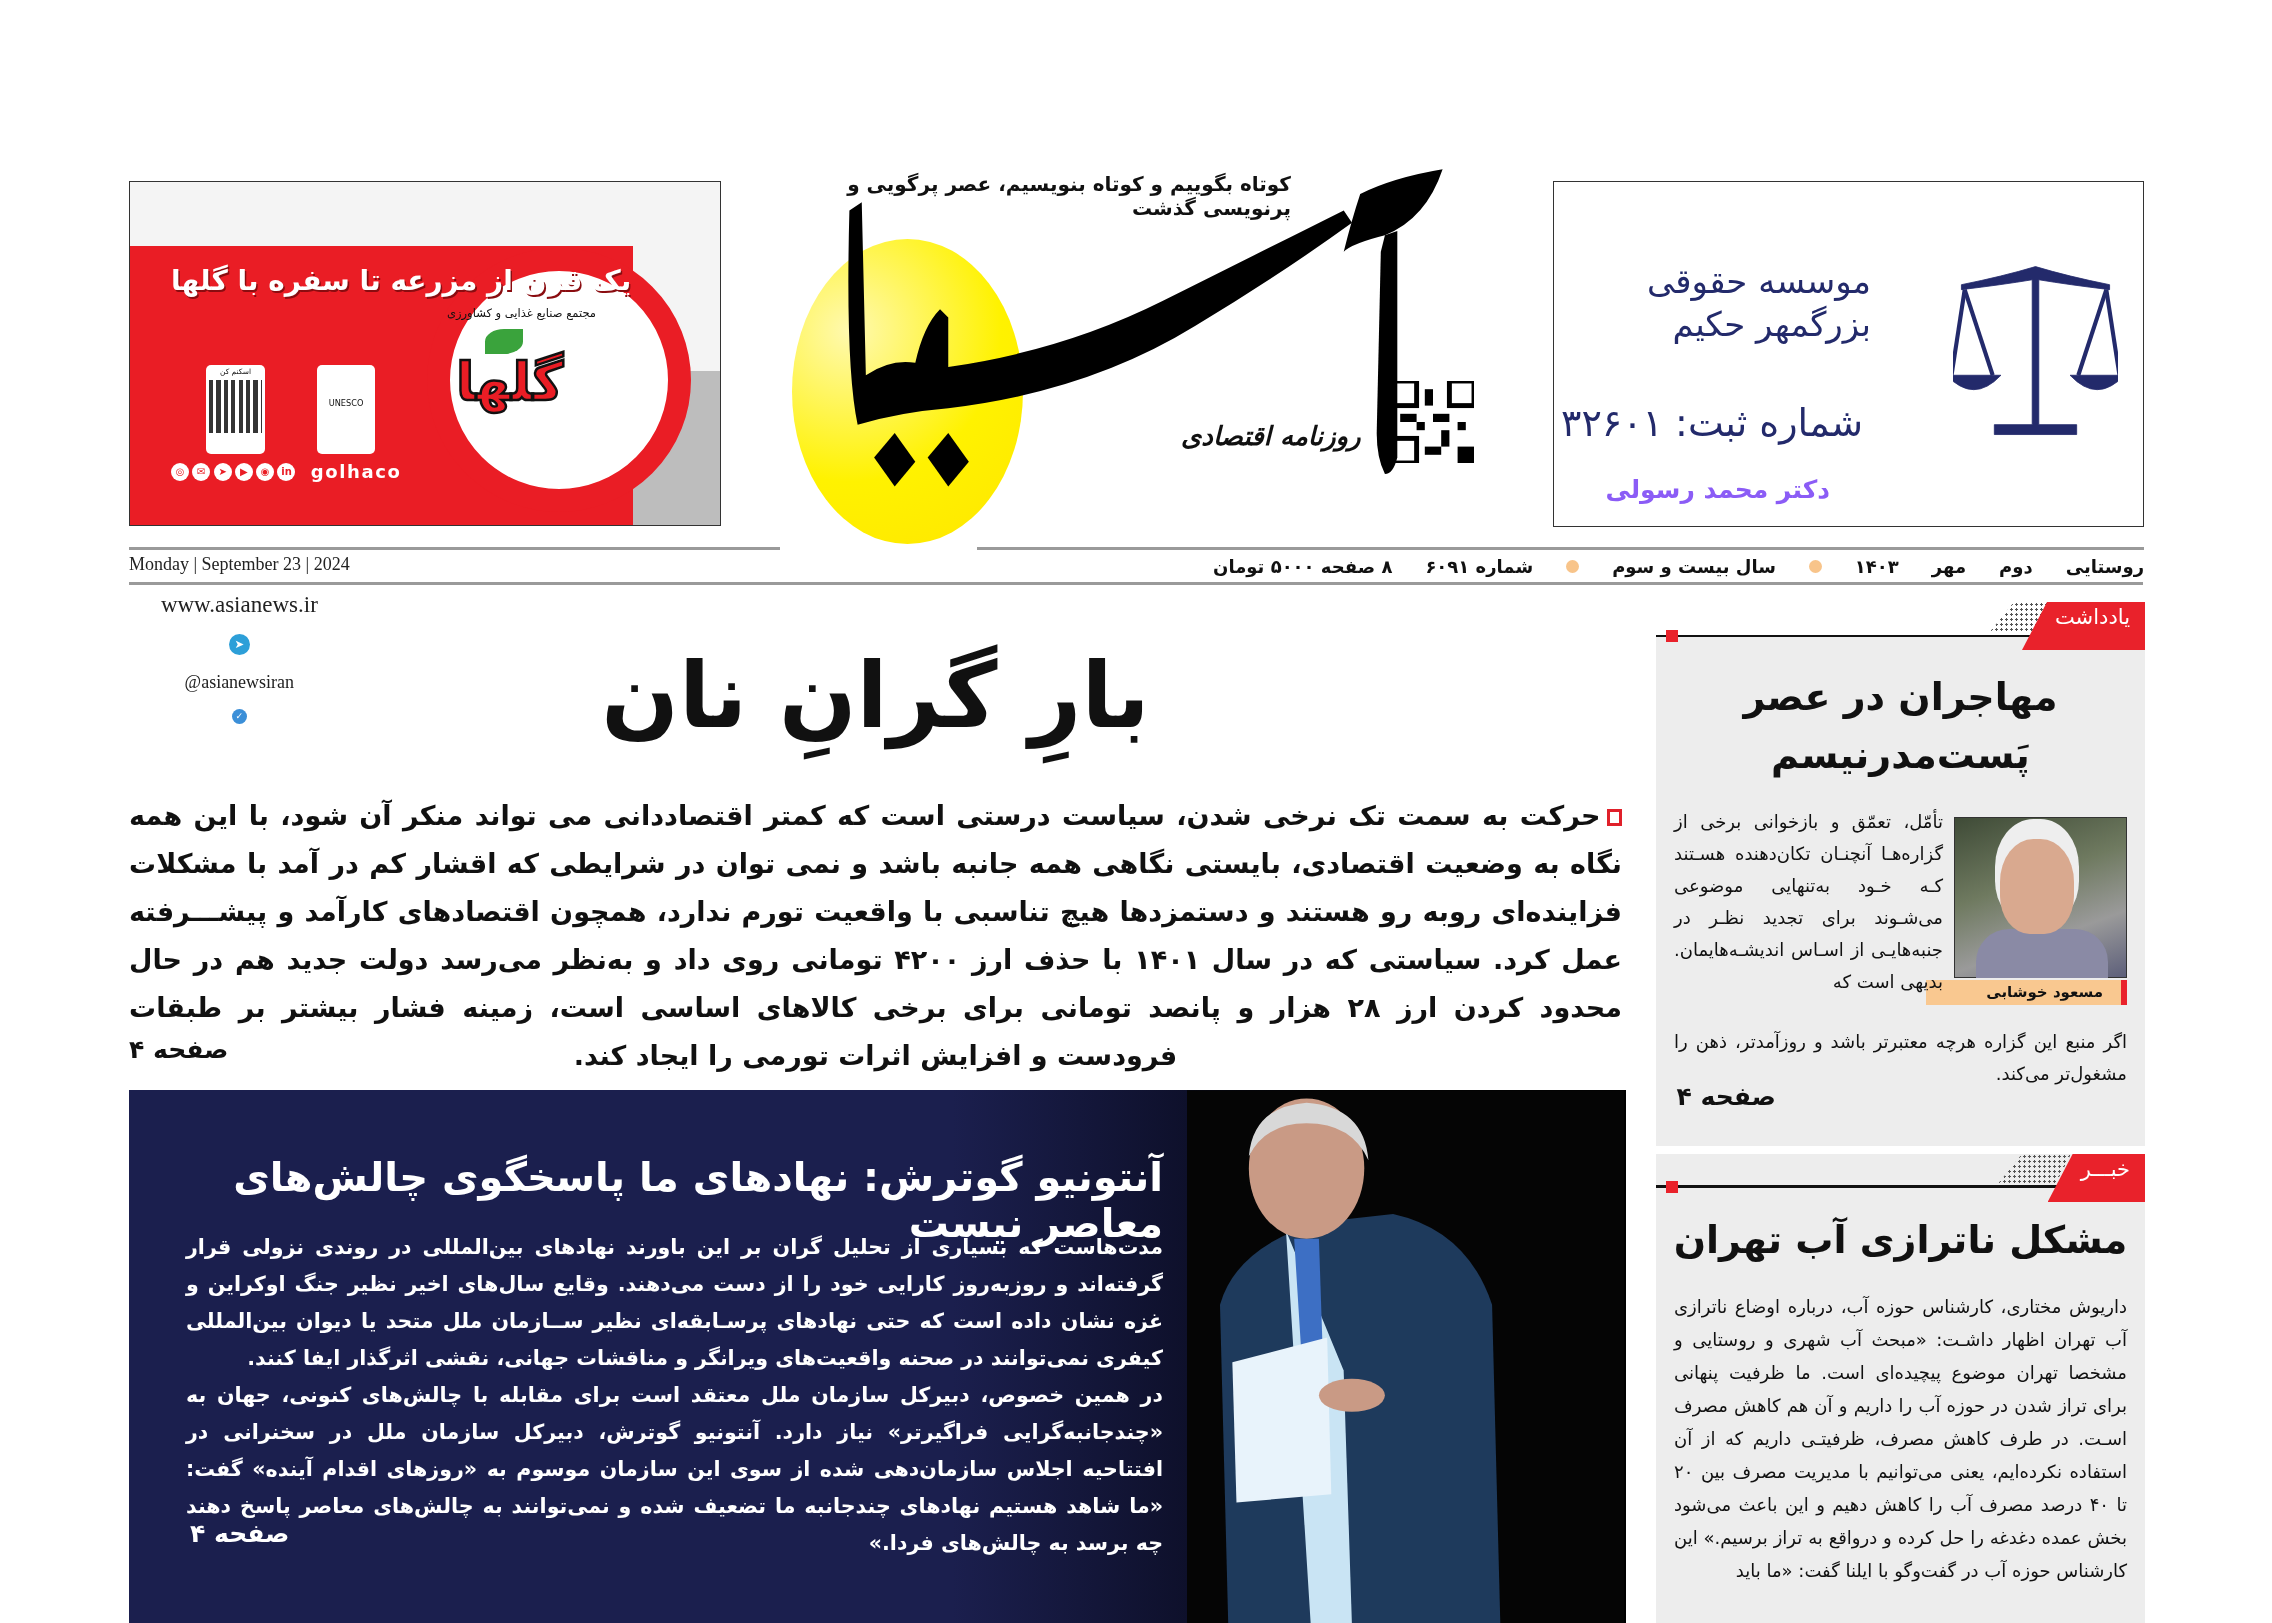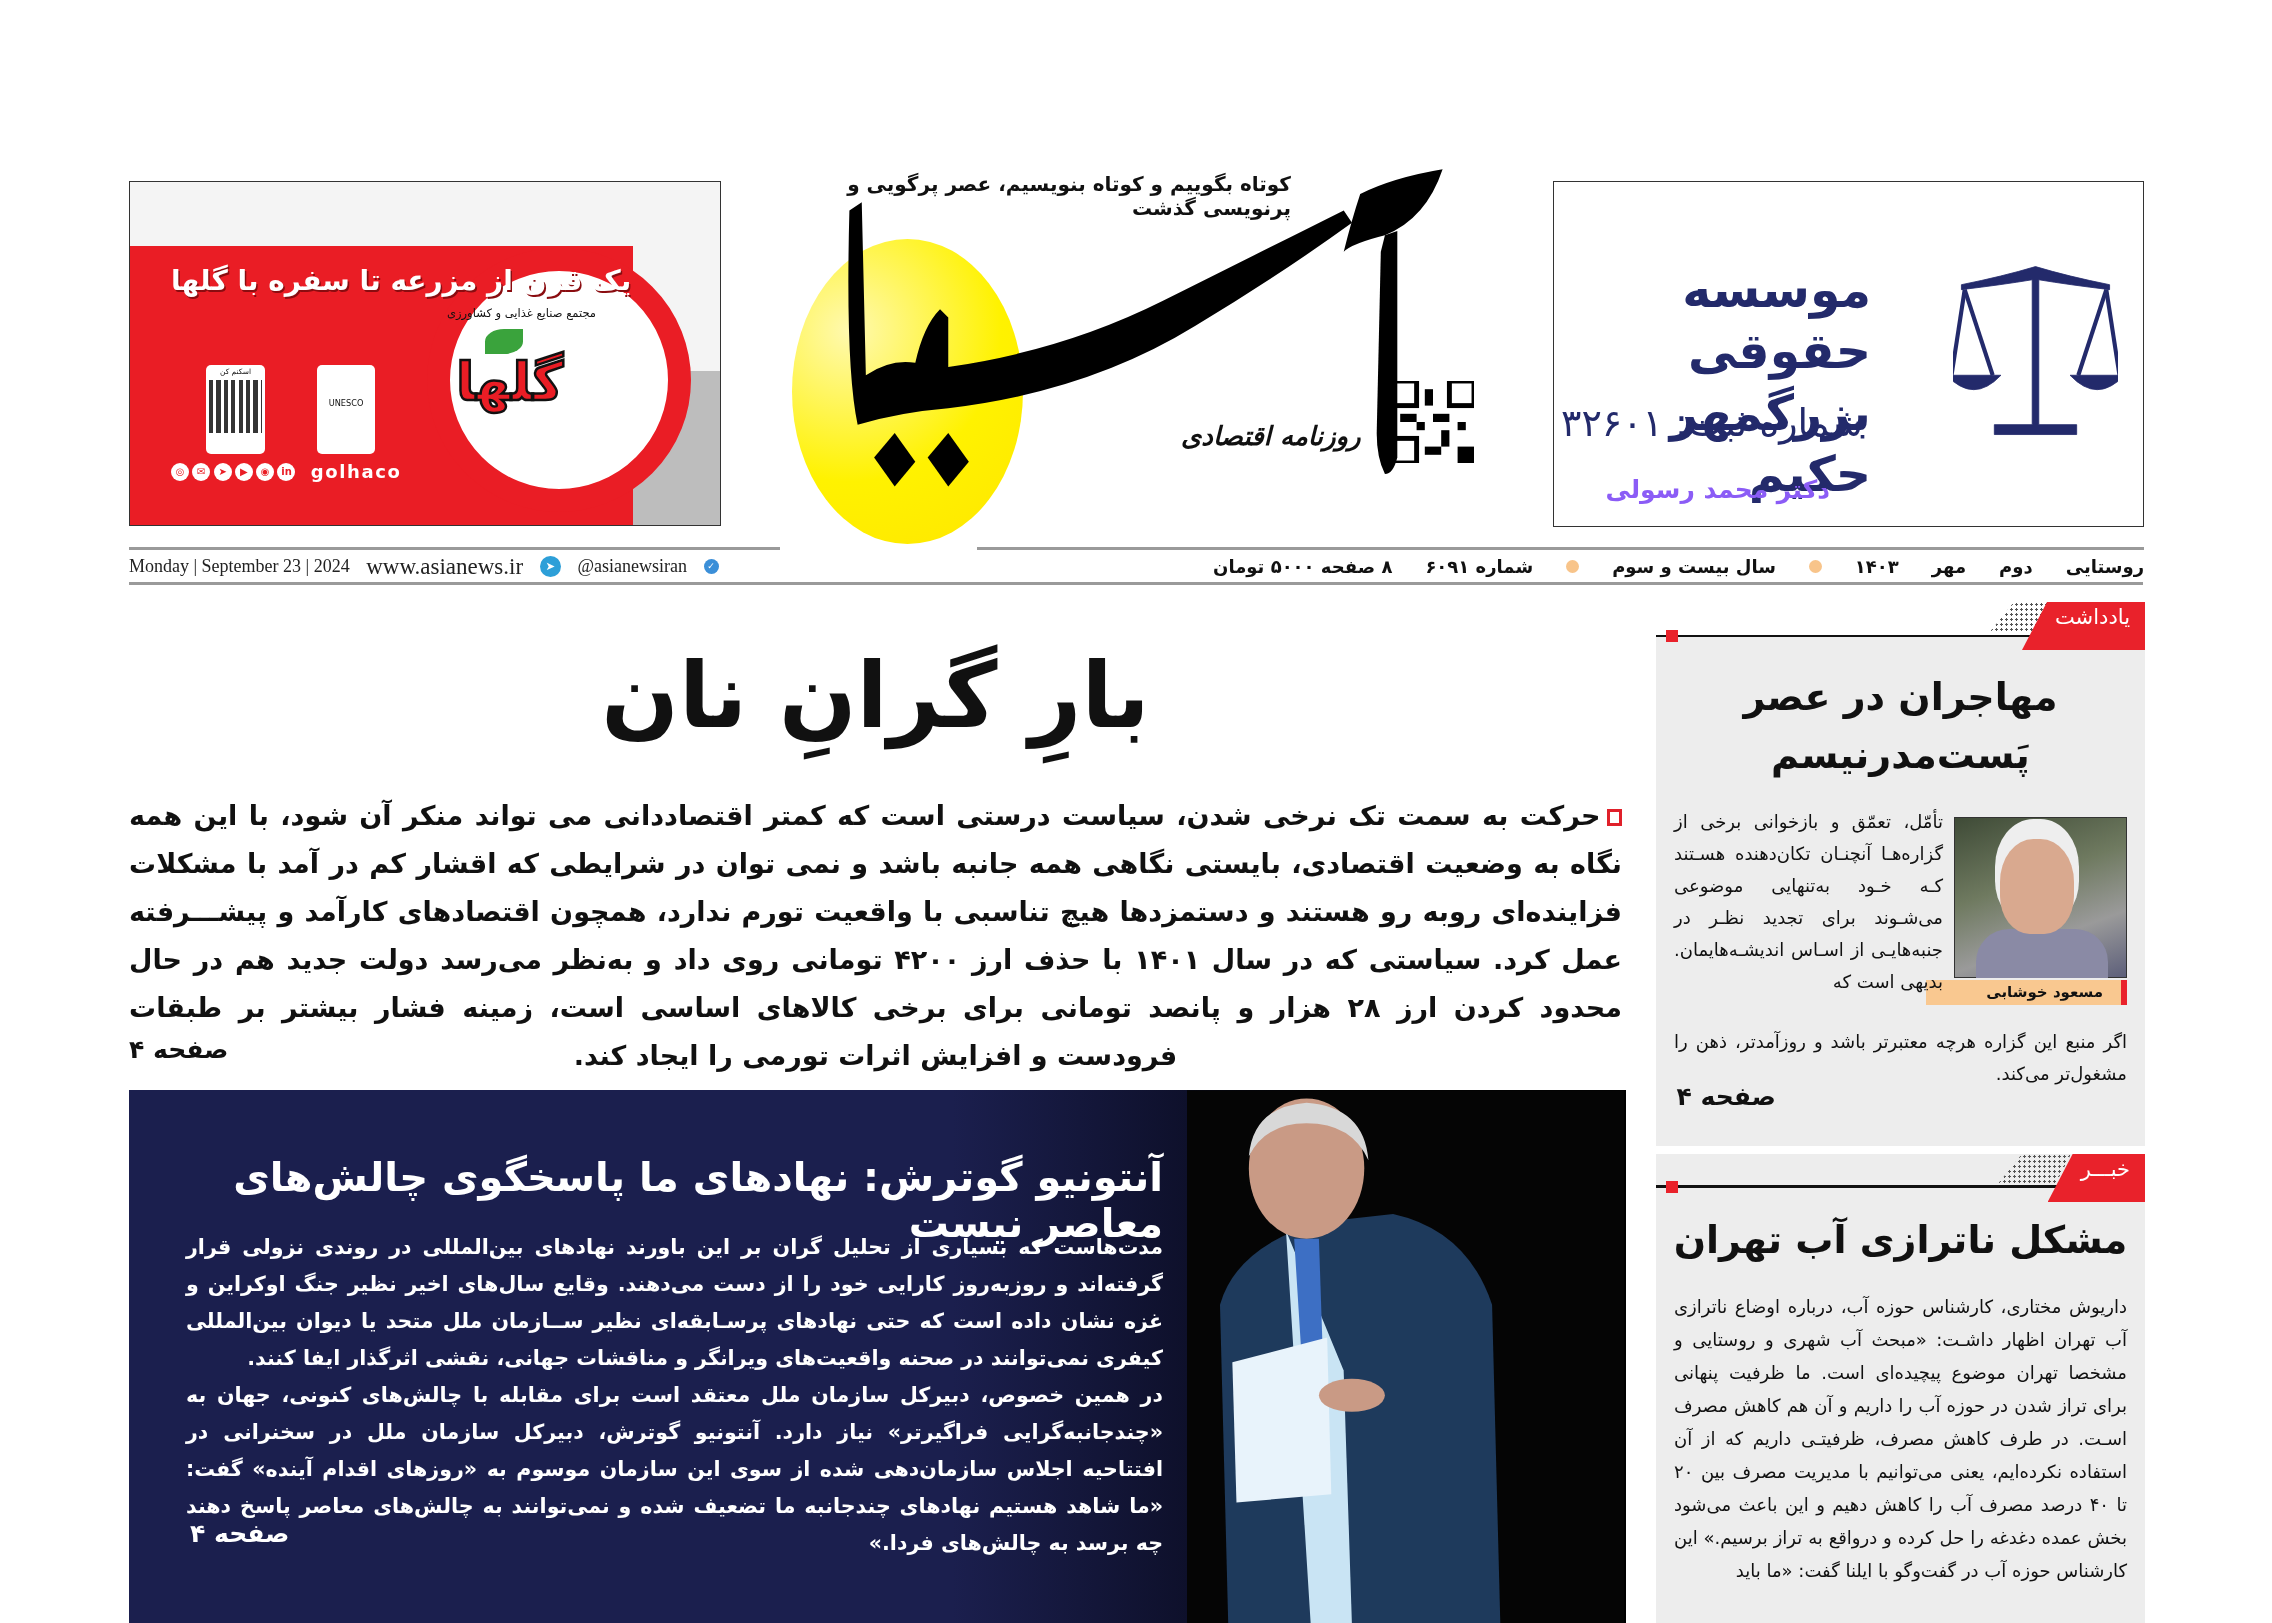--- a/index.html
+++ b/index.html
@@ -3,21 +3,21 @@
 <meta charset="utf-8">
 <style>
   * { box-sizing: border-box; margin: 0; padding: 0; }
   html, body { width: 2273px; height: 1624px; background: #ffffff; overflow: hidden; }
   body { position: relative; font-family: "DejaVu Sans", sans-serif; color: #111; }
   .abs { position: absolute; }
 
   
   .ad-box { border: 1.6px solid #333; background: #fff; }
   .ad-law { left: 1553px; top: 181px; width: 591px; height: 346px; }
-  .ad-law .title { position: absolute; right: 272px; top: 78px; font-size: 49px; font-weight: bold; color: #232a6b; line-height: 1.25; text-align: right; direction: rtl; }
+  .ad-law .title { position: absolute; right: 272px; top: 78px; font-size: 34px; font-weight: normal; color: #232a6b; line-height: 1.25; text-align: right; direction: rtl; }
   .ad-law .reg { position: absolute; right: 280px; top: 219px; font-size: 38px; color: #232a6b; direction: rtl; }
   .ad-law .owner { position: absolute; right: 313px; top: 293px; font-size: 25px; font-weight: bold; color: #8b5cf6; direction: rtl; }
   .ad-law .scales { position: absolute; right: 25px; top: 78px; width: 165px; height: 177px; }
 
   .ad-golha { left: 129px; top: 181px; width: 592px; height: 345px; overflow: hidden; background: #ea1d25; }
   .ad-golha .herbs { position: absolute; left: 0; top: 0; width: 100%; height: 64px; background: #f4f4f4; }
   .ad-golha .herbs-right { position: absolute; right: 0; top: 0; width: 87px; height: 100%; background: linear-gradient(#f4f4f4 55%, #bdbdbd 55%); }
   .ad-golha .circle { position: absolute; left: 297px; top: 66px; width: 264px; height: 264px; border-radius: 50%; background: #fff; border: 23px solid #ea1d25; }
   .ad-golha .slogan { position: absolute; left: 41px; top: 82px; font-size: 28px; font-weight: bold; color: #fff; direction: rtl; text-shadow: 1.6px 1.6px 0 #8a0c10; }
   .ad-golha .brand { position: absolute; left: 326px; top: 169px; font-size: 53px; font-weight: bold; color: #ea1d25; -webkit-text-stroke: 2.5px #111; }
@@ -36,21 +36,21 @@
   .sun { left: 792px; top: 239px; width: 231px; height: 305px; border-radius: 50%; background: radial-gradient(circle at 25% 30%, #fff9b0 0%, #fff200 55%, #ffe600 100%); }
   .logo-word { left: 816px; top: 161px; width: 660px; height: 379px; }
   .logo-sub { left: 1181px; top: 421px; font-size: 26px; font-weight: bold; font-style: italic; direction: rtl; }
   .logo-qr { left: 1392px; top: 381px; width: 82px; height: 82px; }
 
   
   .rule { left: 129px; width: 2014px; height: 2.5px; background: #9a9a9a; }
   .rule.top { top: 547px; left: 977px; width: 1167px; }
   .rule.top-left { top: 547px; left: 129px; width: 651px; }
   .rule.bottom { top: 582px; }
-  .datebar-en { left: 129px; top: 554px; height: 25px; display: flex; align-items: center; gap: 16.5px; font-family: "Liberation Serif", serif; font-size: 18px; color: #222; }
+  .datebar-en { left: 129px; top: 554px; height: 25px; display: flex; align-items: center; gap: 16.5px; font-family: "Liberation Serif", serif; font-size: 18px; color: #222; flex-direction: column; }
   .datebar-en .url { font-size: 23px; }
   .datebar-en .tg { width: 21.4px; height: 21.4px; border-radius: 50%; background: #2d9fd8; color: #fff; font-size: 11.5px; text-align: center; line-height: 21.4px; }
   .datebar-en .verified { width: 15px; height: 15px; border-radius: 50%; background: #3b8fd8; color: #fff; font-size: 9px; text-align: center; line-height: 15px; }
   .datebar-fa { right: 129px; top: 554px; height: 25px; display: flex; align-items: center; gap: 33px; direction: rtl; font-size: 18px; font-weight: bold; }
   .datebar-fa .dot { width: 13px; height: 13px; border-radius: 50%; background: #f8c48a; display: inline-block; }
 
   
   .lead-title { left: 129px; top: 643px; width: 1493px; text-align: center; font-size: 91px; font-weight: bold; direction: rtl; letter-spacing: 1.6px; }
   .lead-body { left: 129px; top: 792px; width: 1493px; direction: rtl; text-align: justify; text-align-last: center; font-size: 27px; font-weight: bold; line-height: 48px; }
   .lead-body .bullet { display: inline-block; width: 15px; height: 16.5px; border: 3.3px solid #e0202a; margin-left: 6.6px; vertical-align: middle; }

